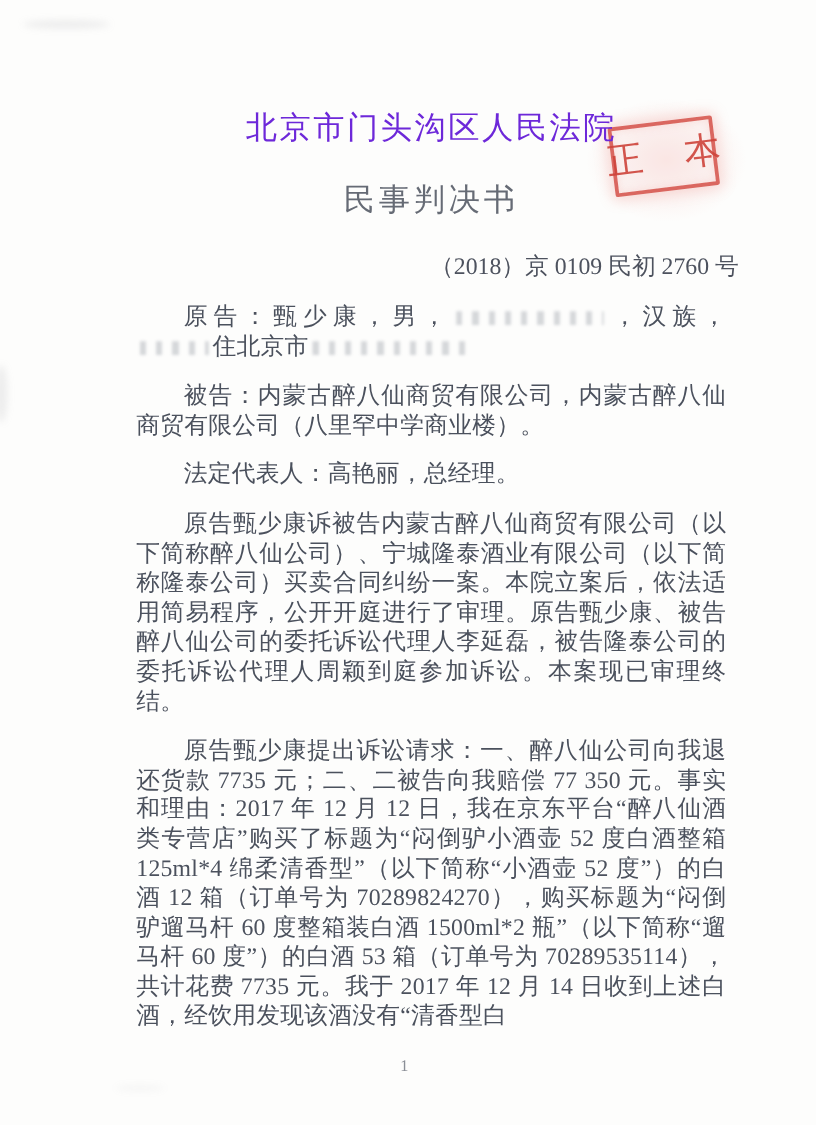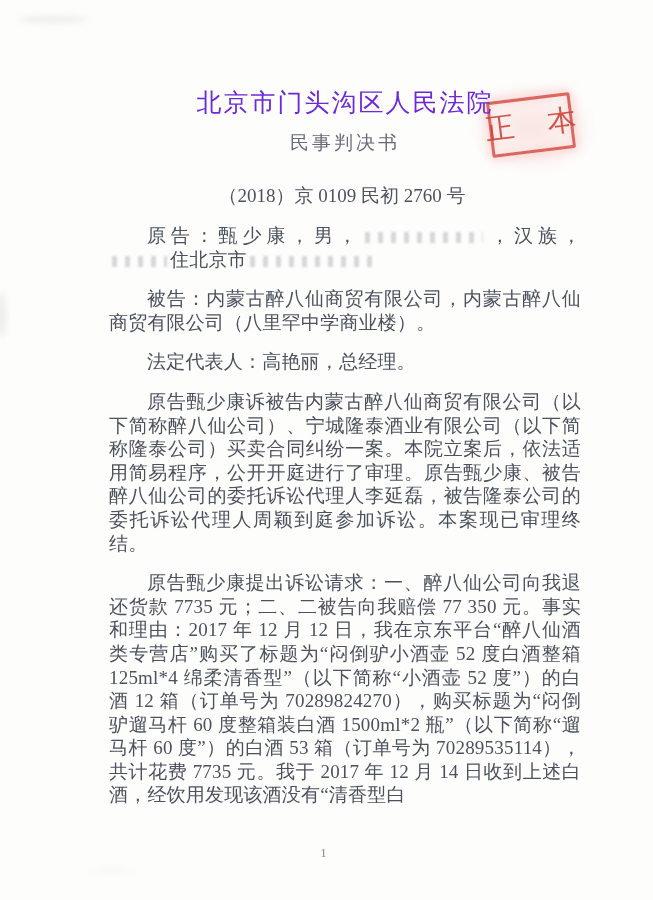--- a/index.html
+++ b/index.html
@@ -18,26 +18,26 @@
   .sm2{left:-4px;top:292px;width:10px;height:46px;}
   .sm3{left:92px;top:868px;width:40px;height:5px;opacity:.5;}
 
   .content{position:absolute;left:93px;top:88px;width:504px;}
 
   .court{
     font-size:25px;line-height:30px;text-align:center;
     color:#6d28d9;letter-spacing:2px;white-space:nowrap;
   }
   .doctype{
-    font-size:19px;line-height:30px;text-align:center;
-    color:#666b75;letter-spacing:3px;margin-top:10px;
+    font-size:25px;line-height:30px;text-align:center;
+    color:#666b75;letter-spacing:3px;margin-top:28px;
   }
   .caseno{
     margin-top:26px;font-size:19px;line-height:24px;
-    text-align:center;padding-right:6px;color:#4d525e;
+    text-align:right;padding-right:6px;color:#4d525e;
     white-space:nowrap;
   }
   .bodytext p{
     margin:16px;font-size:19px;line-height:23.6px;
     text-align:justify;text-indent:2em;color:#4b515d;
     letter-spacing:0.2px;
   }
   
   .redact{
     display:inline-block;vertical-align:middle;height:11px;margin:0 3px;

